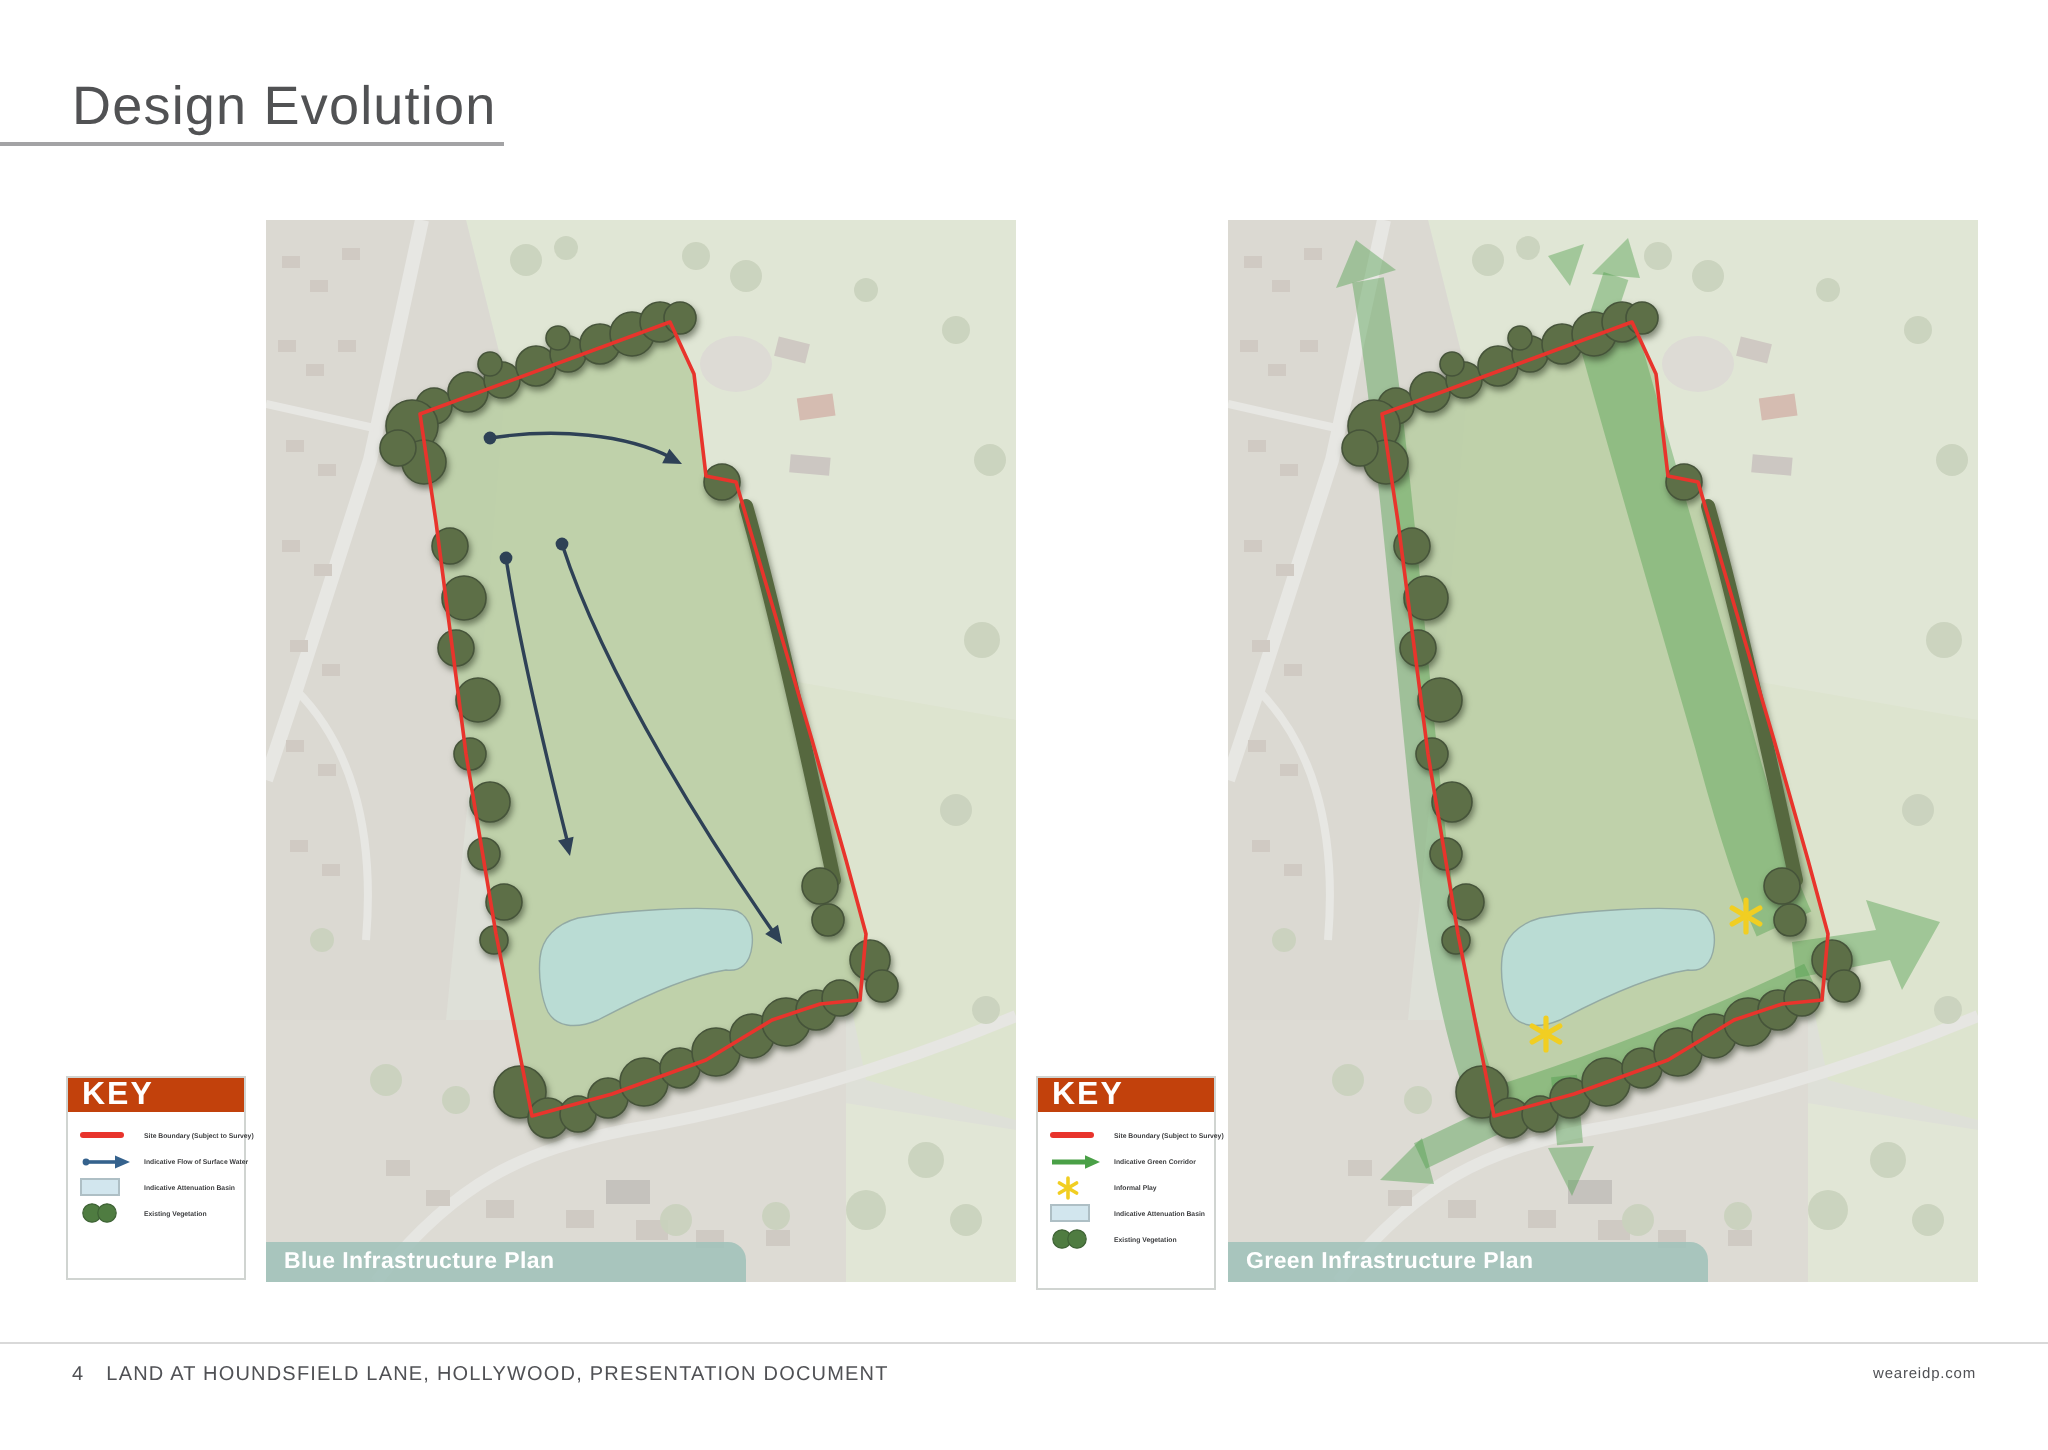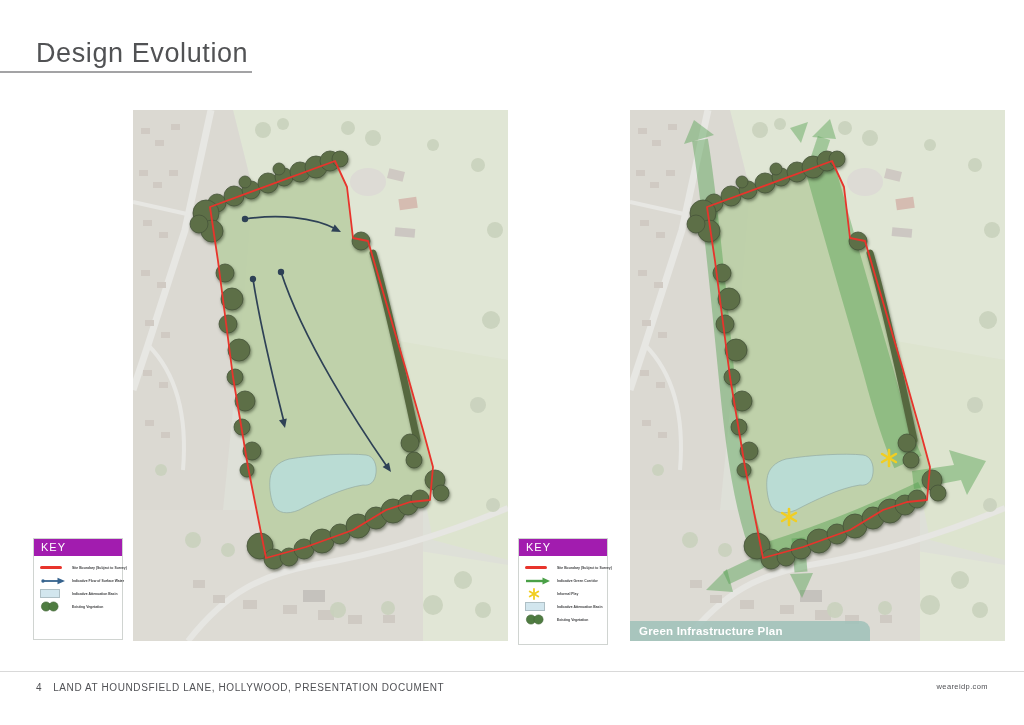--- a/index.html
+++ b/index.html
@@ -10,38 +10,38 @@
   }
   .page-title {
     position:absolute; left:36px; top:38px;
     font-size:27px; font-weight:400; letter-spacing:0.6px; color:#515254;
   }
   .title-underline {
     position:absolute; left:0; top:71px; width:252px; height:2px; background:#a3a3a5;
   }
   .map-panel { position:absolute; top:110px; width:375px; height:531px; }
   .map-panel.left { left:133px; }
-  .map-panel.right { left:614px;margin-left:16px; }
+  .map-panel.right { left:614px; }
   .map-panel svg { display:block; }
   .caption-band {
     position:absolute; left:0; bottom:0; width:240px; height:20px;
     background:rgba(160,193,185,0.88);
     border-top-right-radius:9px;
     color:#ffffff; font-size:11.5px; font-weight:700; letter-spacing:0.2px;
     line-height:20px; padding-left:9px;
   }
   .legend {
     position:absolute; width:90px; background:#ffffff;
     border:1px solid #d0d4d1;
   }
   .legend.left  { left:33px;  top:538px; height:102px; }
   .legend.right { left:518px; top:538px; height:107px; }
   .legend-header {
-    height:17px; background:#a21caf; color:#ffffff;
-    font-weight:400; font-size:11px; line-height:17px;
+    height:17px; background:#c2410c; color:#ffffff;
+    font-weight:700; font-size:16px; line-height:17px;
     padding-left:7px; letter-spacing:1px;
   }
   .lg-rows { padding:5px 3px 0 6px; }
   .lg-row { display:flex; align-items:center; height:13px; }
   .lg-sym { flex:0 0 32px; width:32px; display:flex; align-items:center; }
   .lg-label { font-size:3.4px; font-weight:600; color:#3c3d3f; white-space:nowrap; }
   .sw-boundary { width:22px; height:3.2px; background:#e8342c; border-radius:2px; }
   .sw-basin { width:20px; height:9px; background:#d2e6ee; border:0.5px solid #aebfc5; }
   .footer-line { position:absolute; left:0; top:671px; width:1024px; height:1px; background:#d9d9d9; }
   .footer-left {
@@ -193,20 +193,21 @@
         <path d="M112,109 C145,104 180,107 203,119"></path>
         <path d="M208,122 L198.1,121.6 L201.7,114.4 Z" fill="#2e4156" stroke="none"></path>
         <circle cx="120" cy="169" r="3.2" fill="#2e4156" stroke="none"></circle>
         <path d="M120,169 C127,215 143,280 151,312"></path>
         <path d="M152,318 L146,310.2 L153.8,308.4 Z" fill="#2e4156" stroke="none"></path>
         <circle cx="148" cy="162" r="3.2" fill="#2e4156" stroke="none"></circle>
         <path d="M148,162 C170,230 225,315 255,358"></path>
         <path d="M258,362 L249.6,357 L256,352.4 Z" fill="#2e4156" stroke="none"></path>
       </g>
     </svg>
+    <div class="caption-band">Blue Infrastructure Plan</div>
   </div>
 
   <div class="map-panel right">
     <svg viewBox="0 0 375 531" width="375" height="531">
       <use href="#aerial"></use>
       <use href="#sitePoly" fill="#bccfa6" fill-opacity="0.92"></use>
       <use href="#basinPoly" fill="#b9dcd6" fill-opacity="0.95" stroke="#93aaa4" stroke-width="0.7"></use>
       <g fill="#4c9d49" fill-opacity="0.42">
         <path d="M70,30 C80,90 88,180 98,280 C104,340 112,400 130,445" fill="none" stroke="#4c9d49" stroke-opacity="0.42" stroke-width="16"></path>
         <path d="M64,10 L54,34 L84,25 Z"></path>

